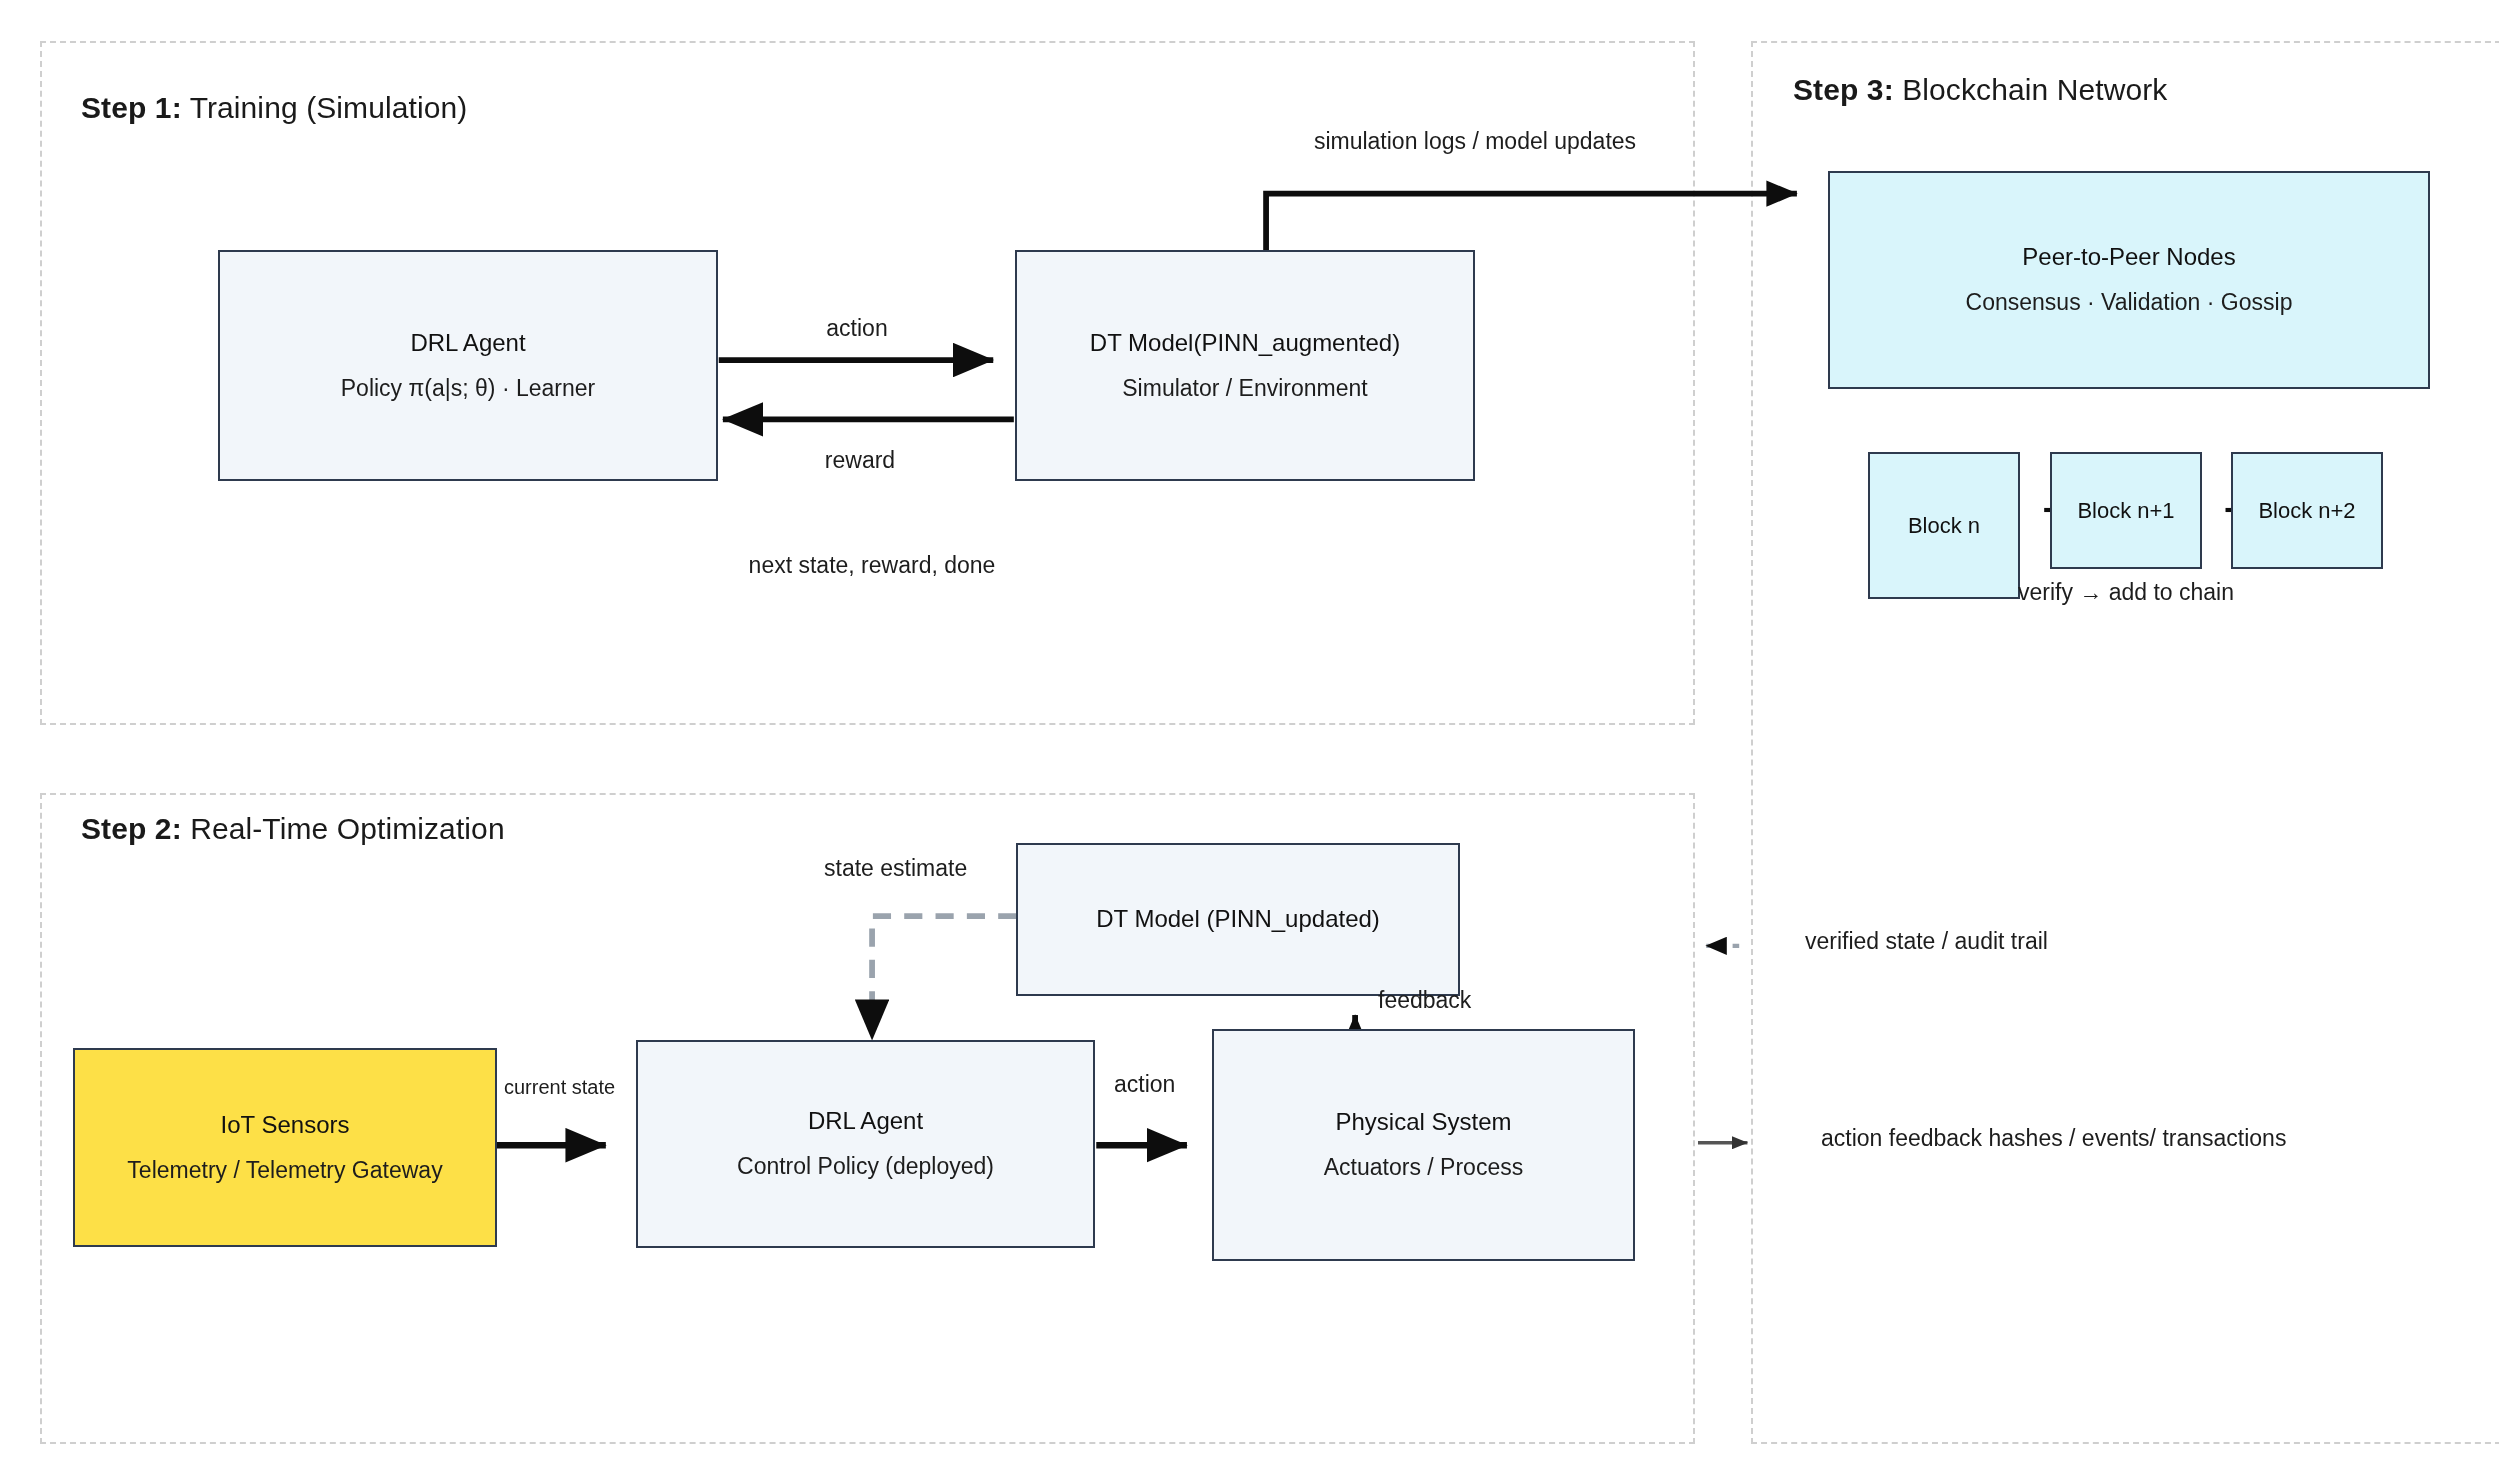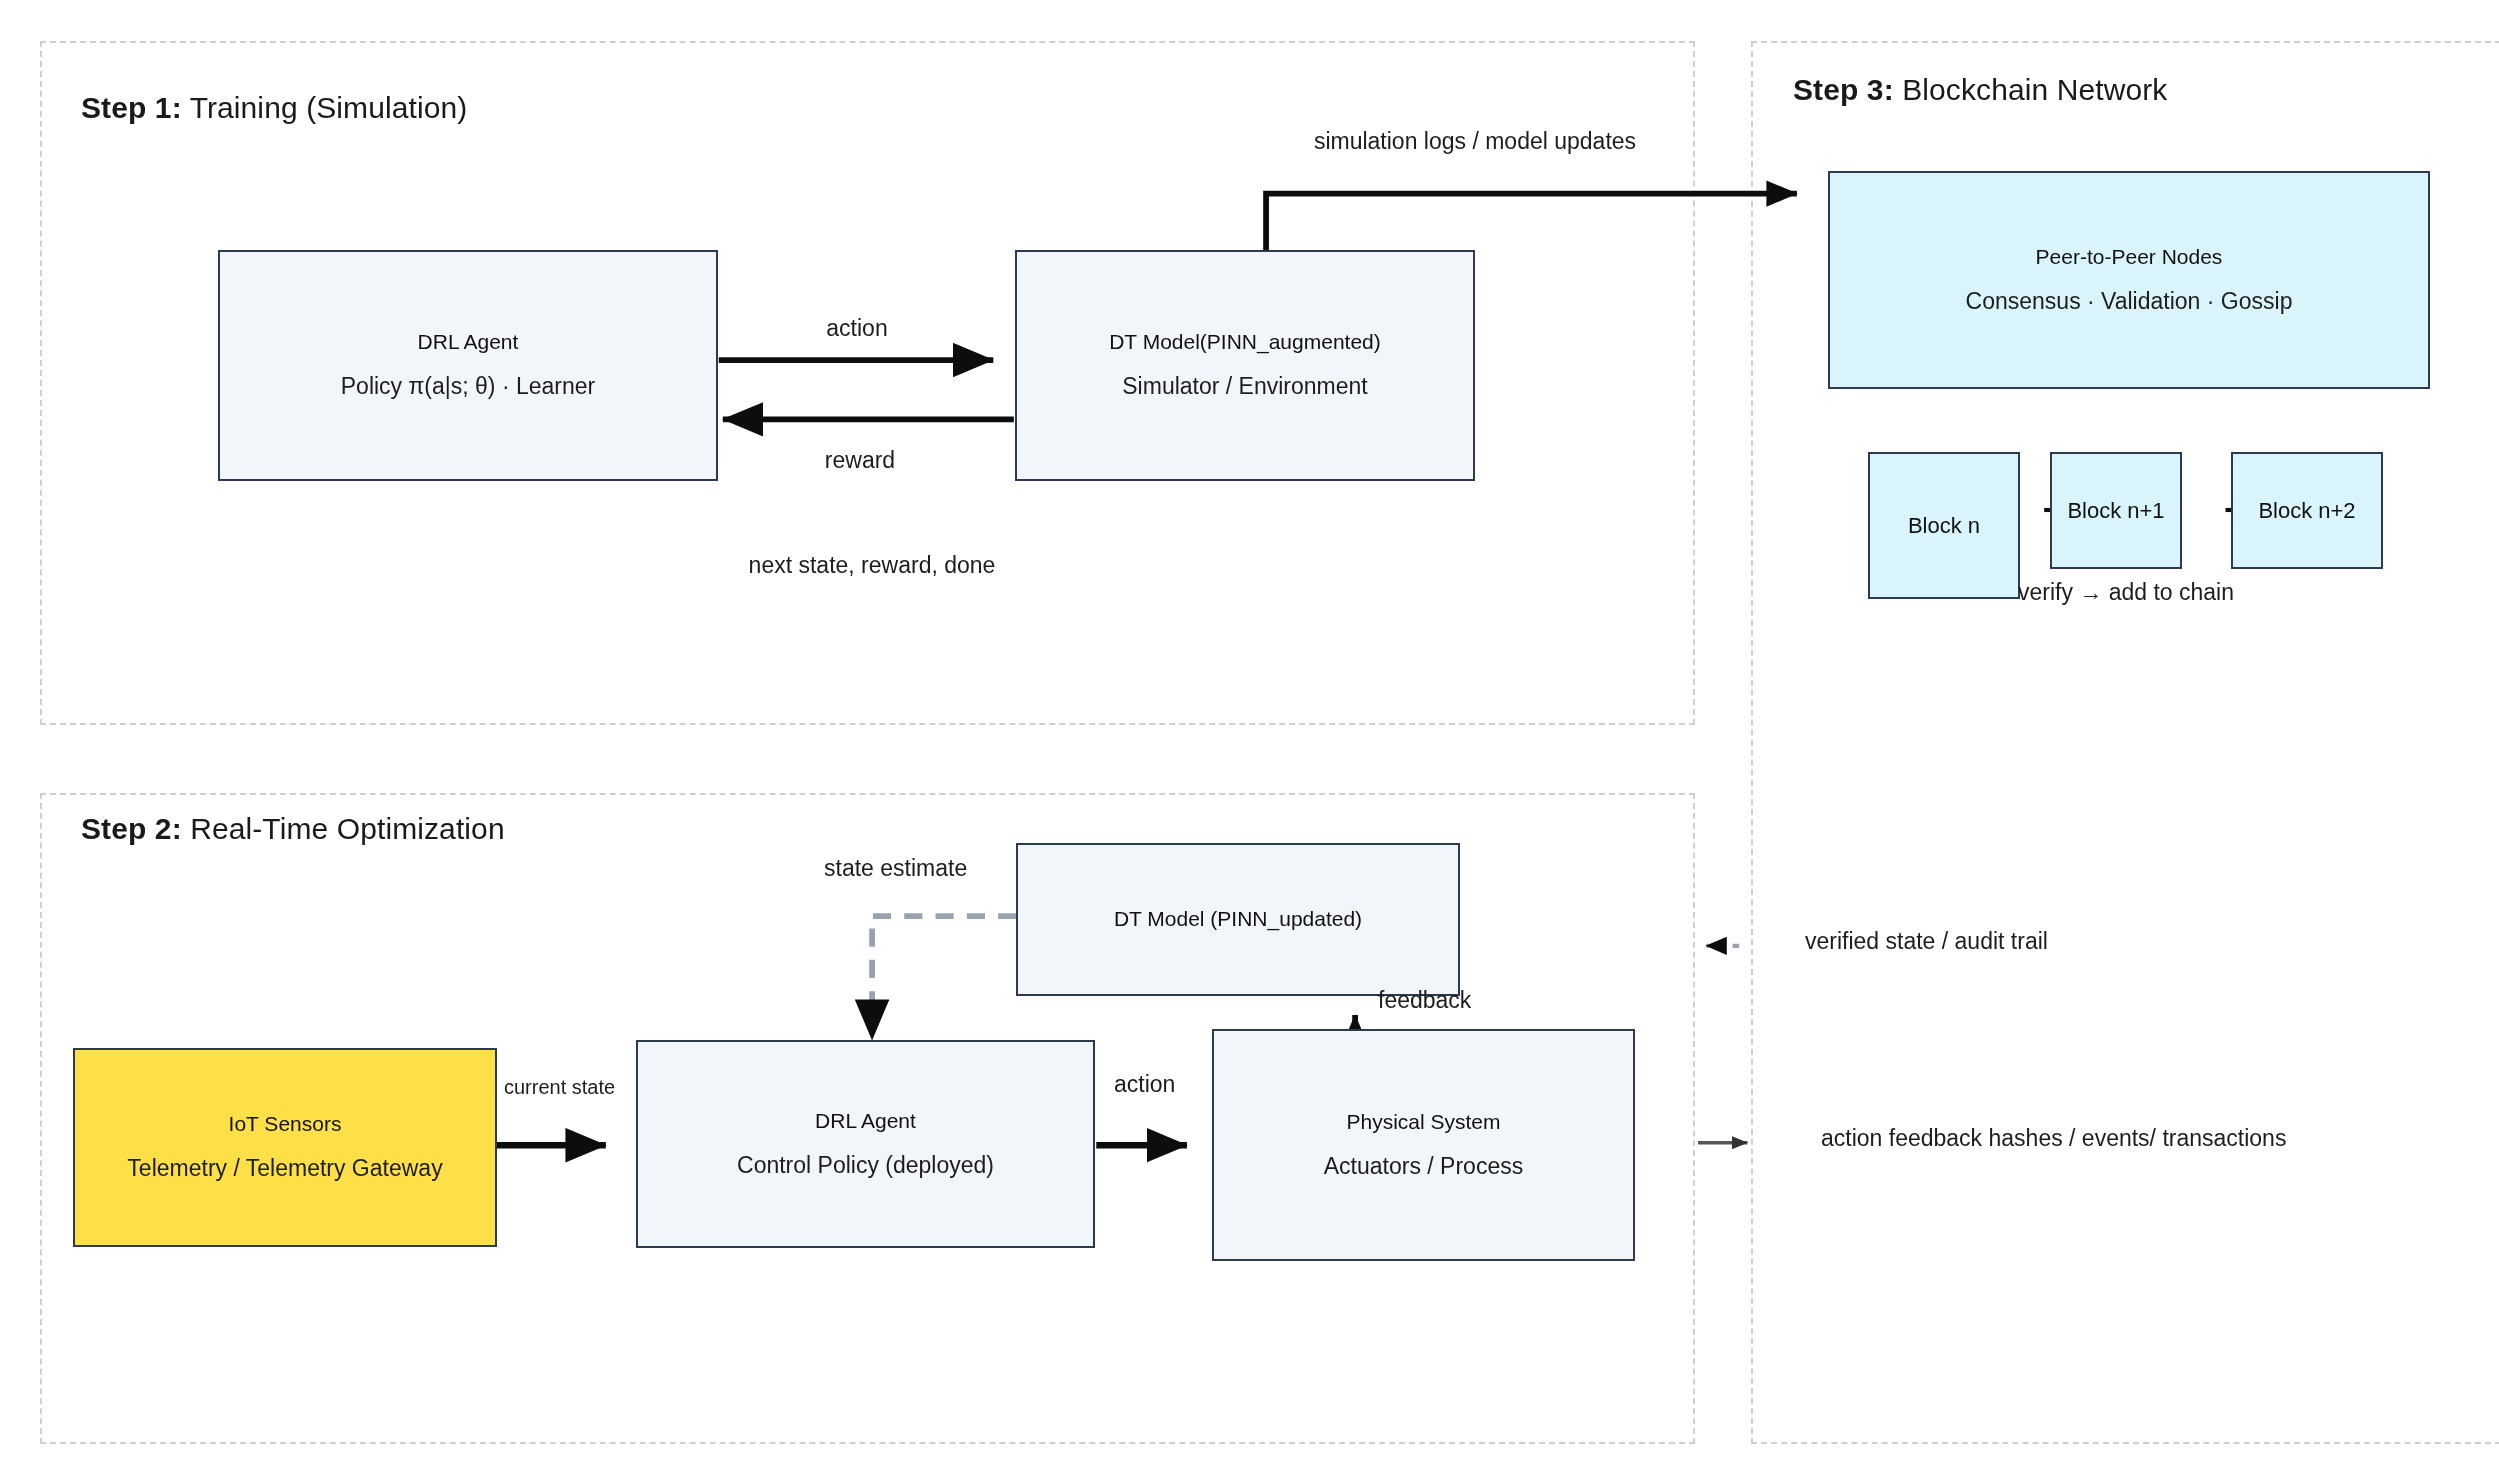--- a/index.html
+++ b/index.html
@@ -57,21 +57,21 @@
   .node.fill-pale {
     background: #f2f6fa;
   }
   .node.fill-lavender {
     background: #fde047;
   }
   .node.fill-cyan {
     background: #d9f5fb;
   }
   .node-title {
-    font-size: 21px;
+    font-size: 24px;
     color: #111111;
     line-height: 1.18;
     white-space: nowrap;
   }
   .node-sub {
     font-size: 23px;
     color: #1d1d1d;
     line-height: 1.2;
     margin-top: 18px;
     white-space: nowrap;
@@ -202,21 +202,21 @@
 
   <div class="node fill-cyan" style="left:1828px; top:171px; width:602px; height:218px;">
     <div class="node-title">Peer-to-Peer Nodes</div>
     <div class="node-sub">Consensus · Validation · Gossip</div>
   </div>
 
   <div class="node fill-cyan block" style="left:1868px; top:452px; width:152px; height:147px;">
     <div class="node-title">Block n</div>
   </div>
 
-  <div class="node fill-cyan block" style="left:2050px; top:452px; width:132px; height:117px;">
+  <div class="node fill-cyan block" style="left:2050px; top:452px; width:152px; height:117px;">
     <div class="node-title">Block n+1</div>
   </div>
 
   <div class="node fill-cyan block" style="left:2231px; top:452px; width:152px; height:117px;">
     <div class="node-title">Block n+2</div>
   </div>
 
   <div class="edge-label center" style="left:2126px; top:579px;">verify → add to chain</div>
 
   <div class="node fill-lavender" style="left:73px; top:1048px; width:424px; height:199px;">

